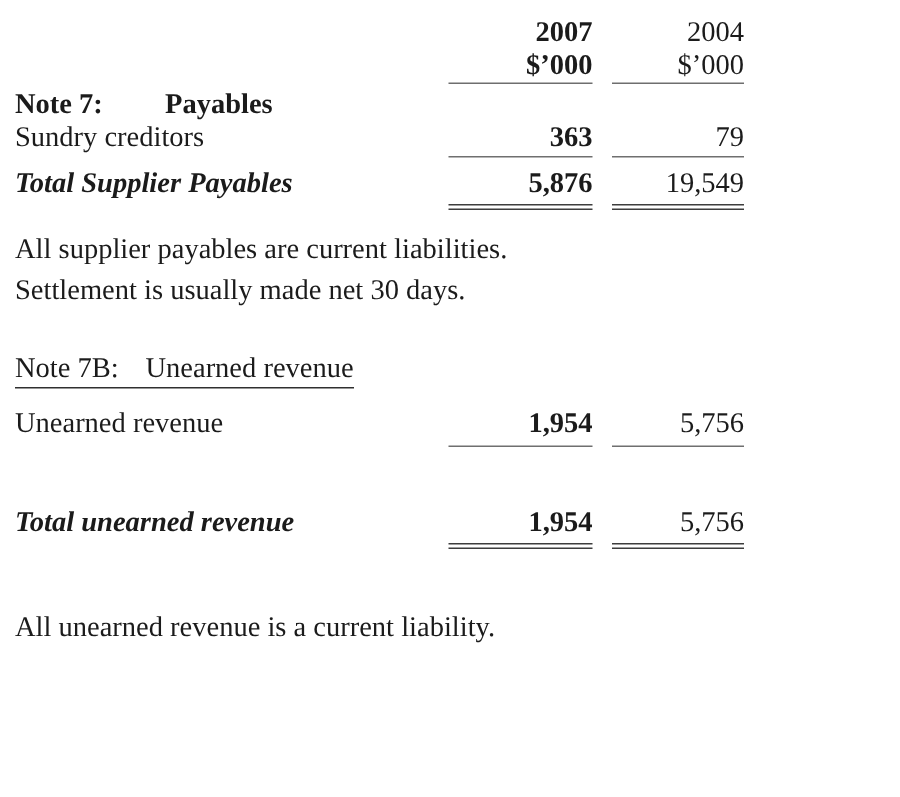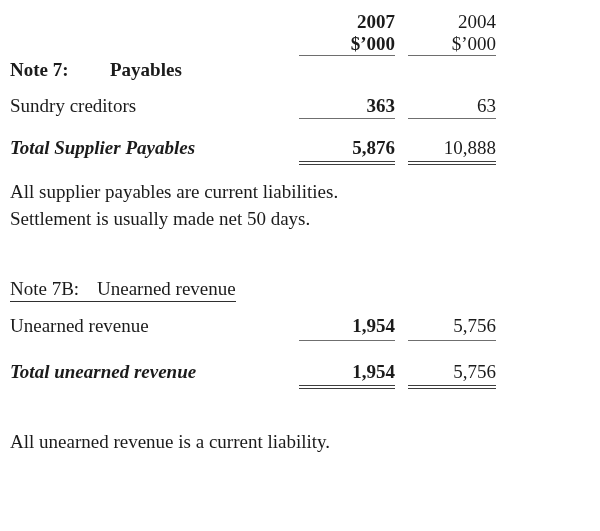--- a/index.html
+++ b/index.html
@@ -37,26 +37,26 @@
   .w100 { width: 100px; }
   .w103 { width: 103px; }
   .w87  { width: 87px; }
 
   .para { line-height: 27px; }
 
   
   .m-note7   { margin-top: 3px; }
   .m-note7a  { margin-top: 8px; }
   .m-trade   { margin-top: 14px; }
-  .m-sundry  { margin-top: 14px; }
-  .m-totsup  { margin-top: 18px; }
+  .m-sundry  { }
+  .m-totsup  { margin-top: 7px; }
   .m-para1   { margin-top: 13px; }
-  .m-note7b  { margin-top: 46px; }
+  .m-note7b  { margin-top: 28px; }
   .m-unearn  { margin-top: 13px; }
-  .m-totun   { margin-top: 20px; }
+  .m-totun   { margin-top: 40px; }
   .m-para2   { margin-top: 39px; }
 </style>
 </head>
 <body>
 
 <div class="page">
 
   <div class="row">
     <div class="lbl"></div>
     <div class="v1 b">2007</div>
@@ -76,33 +76,33 @@
       <span class="tab-label w100">Note 7:</span><span>Payables</span>
     </span>
   </div>
 
 
 
   <div class="row m-sundry">
     <div class="lbl">Sundry creditors</div>
     <div class="v1 b thin-rule">363</div>
     <div class="gsp"></div>
-    <div class="v2 thin-rule">63</div>
+    <div class="v2 thin-rule">79</div>
   </div>
 
   <div class="row m-totsup">
     <div class="lbl bi">Total Supplier Payables</div>
     <div class="v1 b total-rule">5,876</div>
     <div class="gsp"></div>
-    <div class="v2 total-rule">10,888</div>
+    <div class="v2 total-rule">19,549</div>
   </div>
 
   <div class="para m-para1">
     <div>All supplier payables are current liabilities.</div>
-    <div>Settlement is usually made net 50 days.</div>
+    <div>Settlement is usually made net 30 days.</div>
   </div>
 
   <div class="note-heading m-note7b">
     <span class="inner underlined">
       <span class="tab-label w87">Note 7B:</span><span>Unearned revenue</span>
     </span>
   </div>
 
   <div class="row m-unearn">
     <div class="lbl">Unearned revenue</div>

